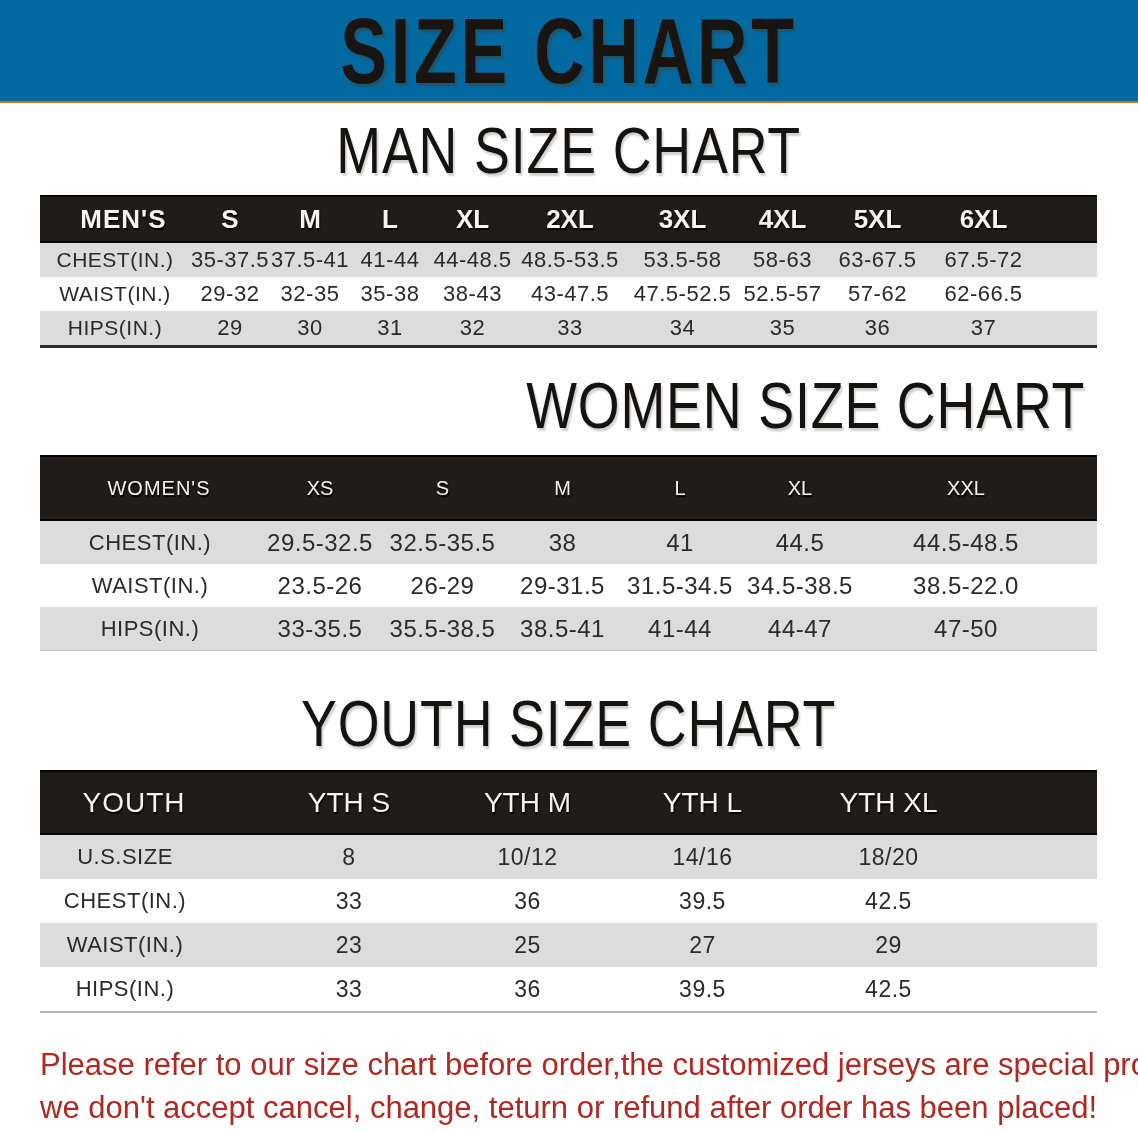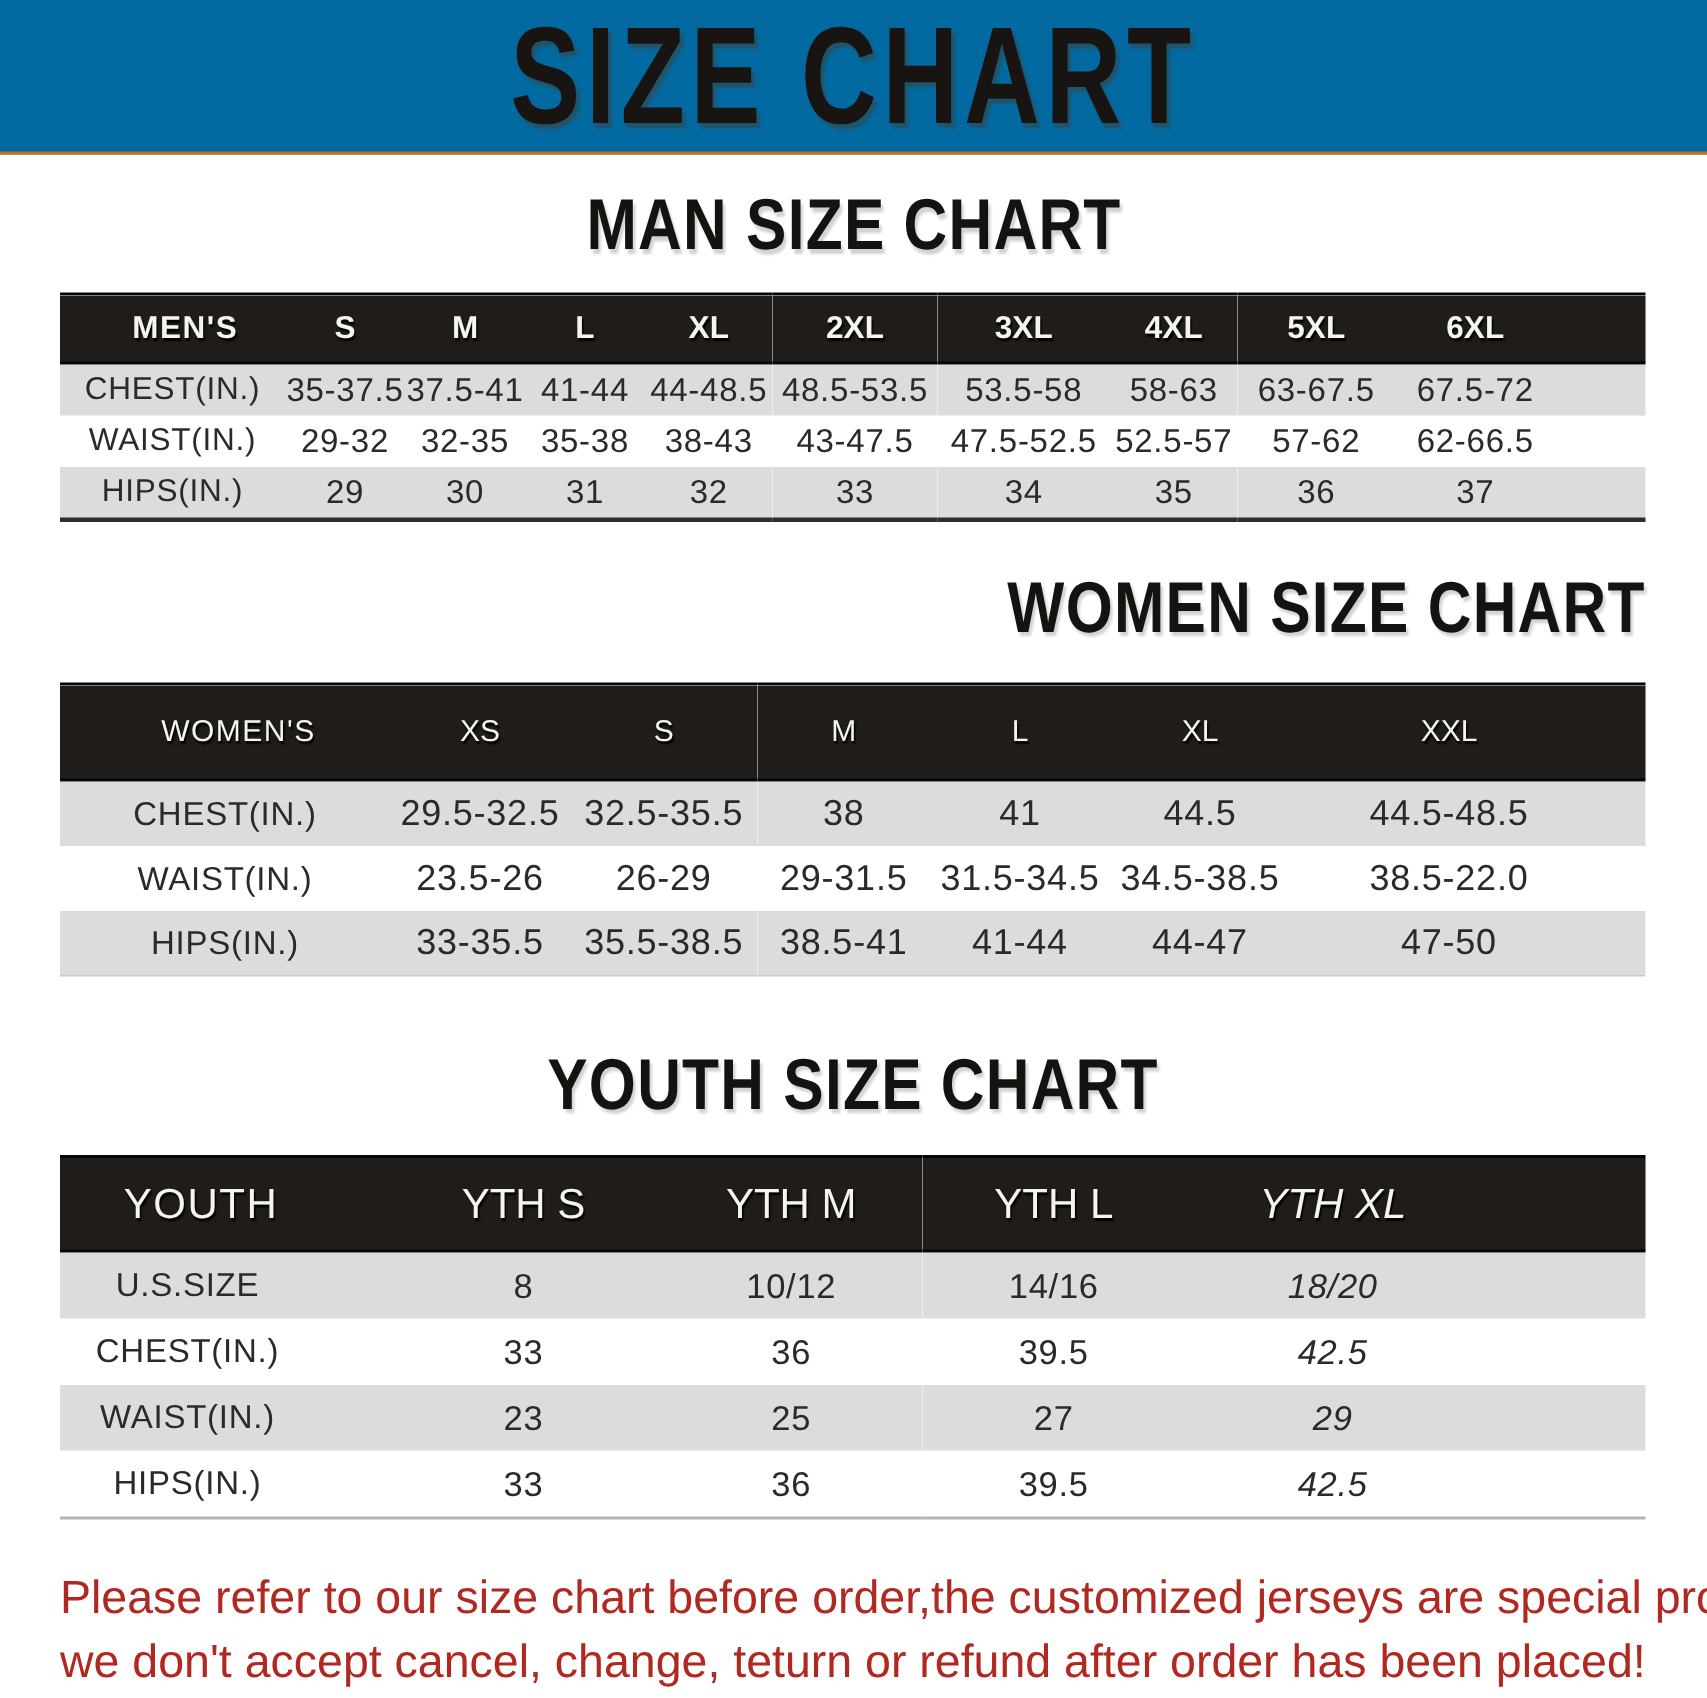--- a/index.html
+++ b/index.html
@@ -12,22 +12,22 @@
     height:101px;background:#0369a1;border-bottom:2px solid #cf6f12;
     display:flex;align-items:center;justify-content:center;
   }
   .banner-text{
     display:inline-block;font-size:92px;font-weight:700;color:#171411;
     letter-spacing:5px;transform:scaleX(0.76);line-height:1;
     text-shadow:3px 3px 2px rgba(90,45,0,0.35);white-space:nowrap;
   }
   
   .section-heading{
-    text-align:center;font-weight:700;color:#151310;line-height:46px;
-    font-size:48px;white-space:nowrap;
+    text-align:center;font-weight:400;color:#151310;line-height:46px;
+    font-size:64px;white-space:nowrap;
   }
   .section-heading span{
     display:inline-block;transform:scaleX(0.84);letter-spacing:1px;
     text-shadow:2px 3px 2px rgba(0,0,0,0.18);
   }
   .h-man{margin:25px 0 21px;}
   .h-women{margin:35px 0 26px;text-align:right;}
   .h-youth{margin:50px 0 23px;}
   
   table.size-table{
@@ -41,40 +41,40 @@
   tr.head th{
     background:#1f1c19;color:#f6f4f1;border-top:2px solid #060606;
     border-bottom:2px solid #060606;
     text-shadow:1px 2px 1px rgba(0,0,0,0.9);
   }
   th.tbl-name{text-align:left;font-weight:700;letter-spacing:1px;}
   td.rlabel{color:#1e1e1e;}
   tr.stripe td{background:#dcdcdc;}
   tr.plain td{background:#ffffff;}
   
-  .men tr.head th{height:44px;font-size:21px;font-weight:700;}
+  .men tr.head th{height:44px;font-size:26px;font-weight:700;}
   .men th.tbl-name{font-size:32px;padding-left:17px;}
   .men td{height:34px;font-size:22px;letter-spacing:0.5px;color:#2a2a2a;}
   .men td.rlabel{font-size:21px;}
   .men td.last,.men th.last{padding-right:60px;}
   .men{border-bottom:3px solid #2e2e2e;}
   
   .women tr.head th{height:62px;font-size:20px;font-weight:400;}
   .women th.tbl-name{font-size:31px;font-weight:700;padding-left:18px;}
   .women td{height:43px;font-size:24px;letter-spacing:0.5px;color:#2a2a2a;}
   .women td.rlabel{font-size:22px;}
   .women td.last,.women th.last{padding-right:25px;}
   .women{border-bottom:1px solid #c9c9c9;}
   
   .youth tr.head th{height:61px;font-size:28px;font-weight:400;}
   .youth th.tbl-name{font-size:30px;font-weight:700;padding-left:18px;}
   .youth td{height:44px;font-size:23px;letter-spacing:0.5px;color:#2a2a2a;}
   .youth td.rlabel{font-size:22px;}
   .youth td.labelcol,.youth th.labelcol{padding-right:48px;}
-  .youth td.last,.youth th.last{padding-right:110px;font-style:italic;}
+  .youth td.last,.youth th.last{padding-right:110px;}
   .youth{border-bottom:2px solid #b5b5b5;}
   
   .footer-note{
     margin:30px 38px 0 40px;color:#b12821;font-size:31px;line-height:43px;
     font-weight:400;letter-spacing:0px;white-space:nowrap;
   }
 </style>
 </head>
 <body>
 

